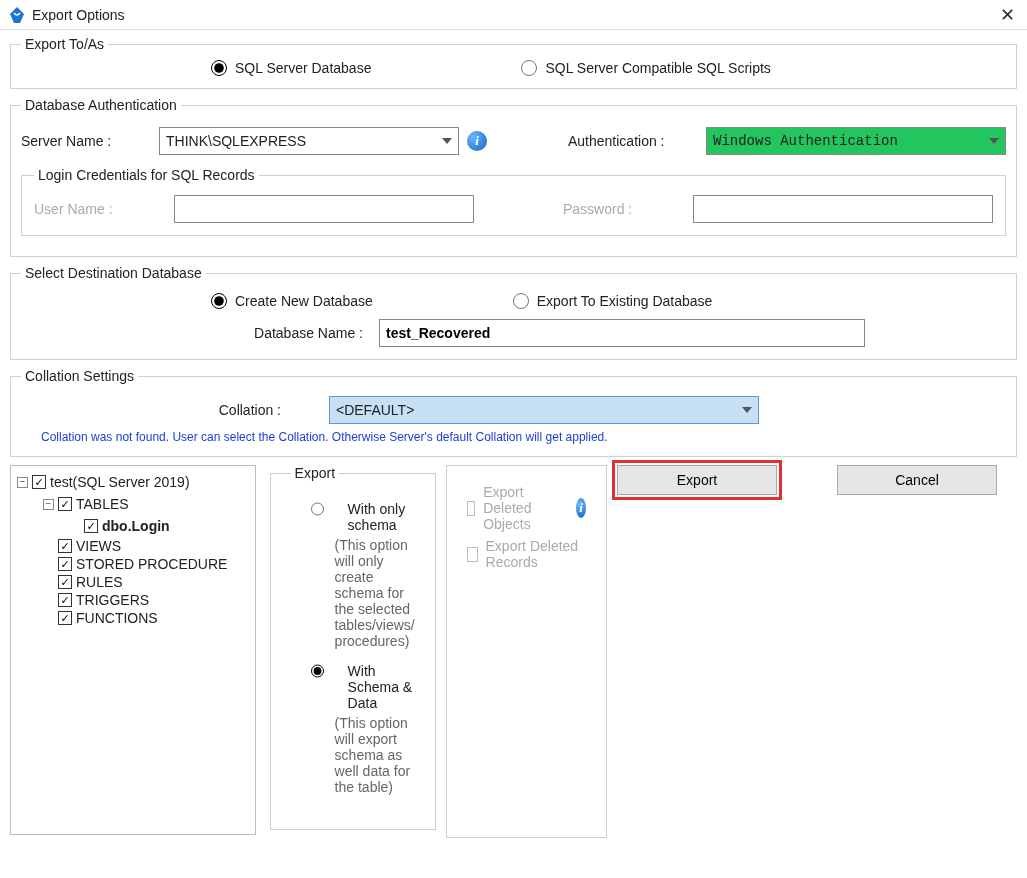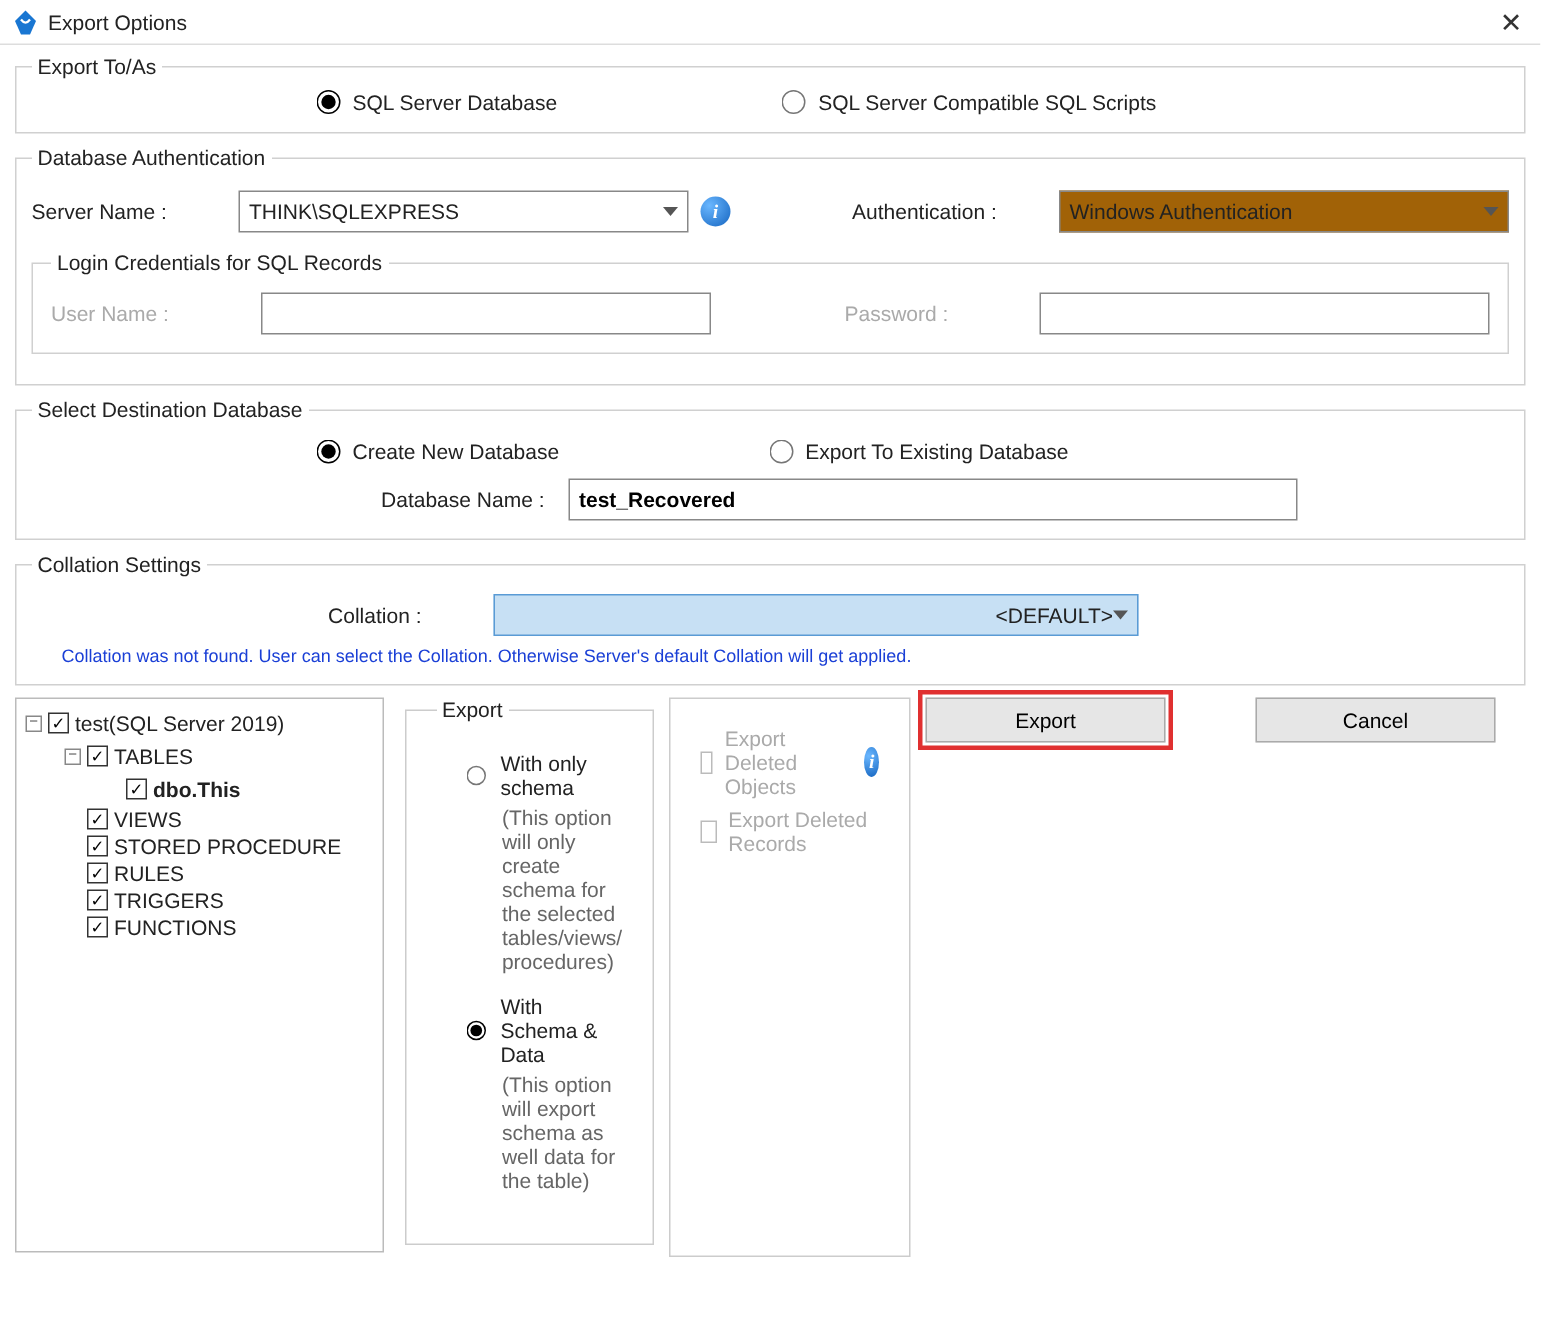--- a/index.html
+++ b/index.html
@@ -7,29 +7,29 @@
 .titlebar { display: flex; align-items: center; height: 30px; padding: 0 8px; border-bottom: 1px solid #ddd; }
 .titlebar .app-icon { width: 18px; height: 18px; margin-right: 6px; }
 .titlebar .title { flex: 1; font-size: 14px; }
 .titlebar .close { font-size: 18px; color: #333; cursor: pointer; padding: 0 4px; font-weight: 300; }
 
 .content { padding: 6px 10px 10px 10px; }
 
 fieldset { border: 1px solid #d0d0d0; margin-bottom: 8px; padding: 8px 10px 12px 10px; position: relative; }
 legend { padding: 0 4px; font-size: 14px; color: #222; }
 
-.row { display: flex; align-items: center; gap: 10px; }
+.row { display: flex; gap: 24px; }
 .radio-row { display: flex; align-items: center; gap: 8px; }
 .radio-group { display: flex; gap: 150px; padding-left: 190px; }
 
 input[type="radio"] { width: 16px; height: 16px; accent-color: #000; }
 
 .label { font-size: 14px; }
 .dropdown { display: flex; align-items: center; justify-content: space-between; border: 1px solid #888; background: #fff; height: 28px; padding: 0 6px; font-size: 14px; }
-.dropdown.shaded { background: #a16207; }
+.dropdown.shaded { background: #22c55e; font-family: Liberation Mono, monospace; }
 .dropdown.blue { background: #c7e0f4; border: 1px solid #5a9bd5; }
 .chevron { border-left: 5px solid transparent; border-right: 5px solid transparent; border-top: 6px solid #555; width: 0; height: 0; }
 
 .textbox { border: 1px solid #888; height: 28px; padding: 0 6px; font-size: 14px; background: #fff; }
 .textbox.disabled { background: #fff; color: #999; }
 
 .info-icon { width: 20px; height: 20px; border-radius: 50%; background: radial-gradient(circle at 30% 30%, #6ab7ff, #1565c0); color: #fff; font-weight: bold; font-style: italic; display: inline-flex; align-items: center; justify-content: center; font-size: 13px; font-family: Georgia, serif; }
 
 .auth-grid { display: grid; grid-template-columns: 130px 300px 28px auto 130px 300px; gap: 8px; align-items: center; margin-top: 6px; }
 
@@ -37,21 +37,21 @@
 .login-grid { display: grid; grid-template-columns: 130px 300px auto 120px 300px; gap: 10px; align-items: center; }
 .login-grid .label { color: #aaa; }
 
 .dest-row1 { display: flex; gap: 140px; padding-left: 190px; margin-top: 4px; }
 .dest-row2 { display: flex; align-items: center; margin-top: 10px; gap: 8px; }
 .dest-row2 .db-label { width: 350px; text-align: right; padding-right: 8px; }
 .dest-row2 .textbox { width: 486px; font-weight: bold; }
 
 .coll-row { display: flex; align-items: center; margin-top: 4px; gap: 8px; }
 .coll-row .coll-label { width: 300px; text-align: right; padding-right: 40px; }
-.coll-row .dropdown { width: 430px; justify-content: flex-end; }
+.coll-row .dropdown { width: 430px; }
 .coll-note { color: #1a3fd6; font-size: 12px; margin-top: 6px; padding-left: 20px; }
 
 .bottom { display: flex; gap: 14px; margin-top: 8px; }
 .tree-panel { border: 1px solid #bbb; width: 520px; height: 370px; padding: 6px; overflow: auto; }
 .right-panel { flex: 1; display: flex; flex-direction: row; gap: 10px; }
 
 .tree ul { list-style: none; padding-left: 20px; }
 .tree > ul { padding-left: 0; }
 .tree li { margin: 2px 0; display: flex; align-items: center; gap: 4px; flex-wrap: wrap; }
 .tree li > ul { width: 100%; padding-left: 26px; position: relative; }
@@ -172,21 +172,21 @@
         <span>test(SQL Server 2019)</span>
         <ul>
           <li>
             <span class="expander">−</span>
             <span class="tree-cb"></span>
             <span>TABLES</span>
             <ul>
               <li>
                 <span class="spacer-exp"></span>
                 <span class="tree-cb"></span>
-                <span class="bold">dbo.This</span>
+                <span class="bold">dbo.Login</span>
               </li>
             </ul>
           </li>
           <li>
                 <span class="spacer-exp"></span>
                 <span class="tree-cb"></span>
                 <span>VIEWS</span>
               </li>
           <li>
                 <span class="spacer-exp"></span>

